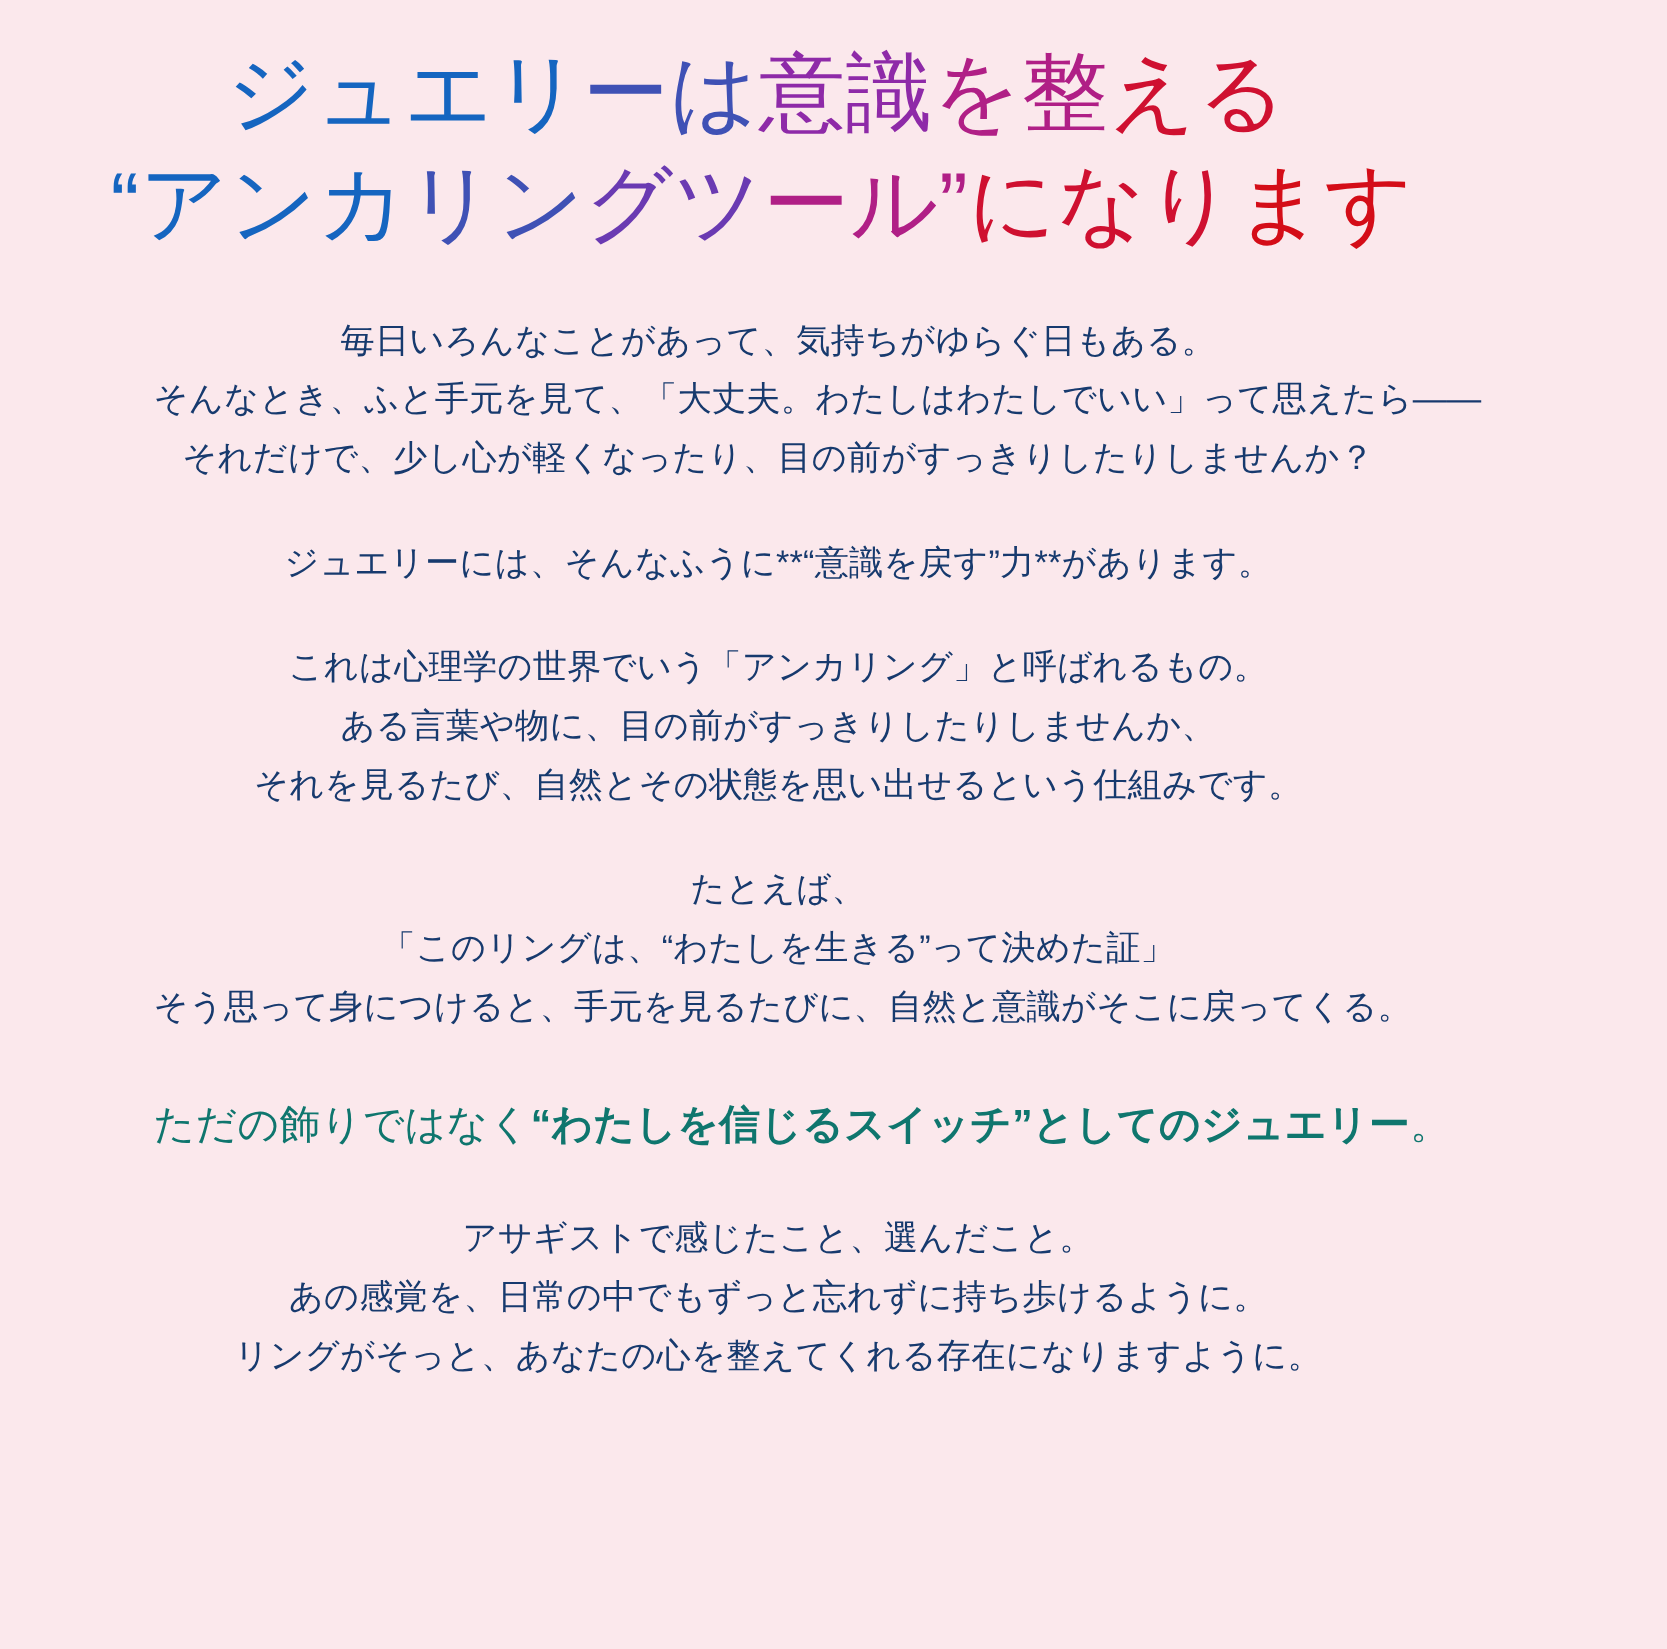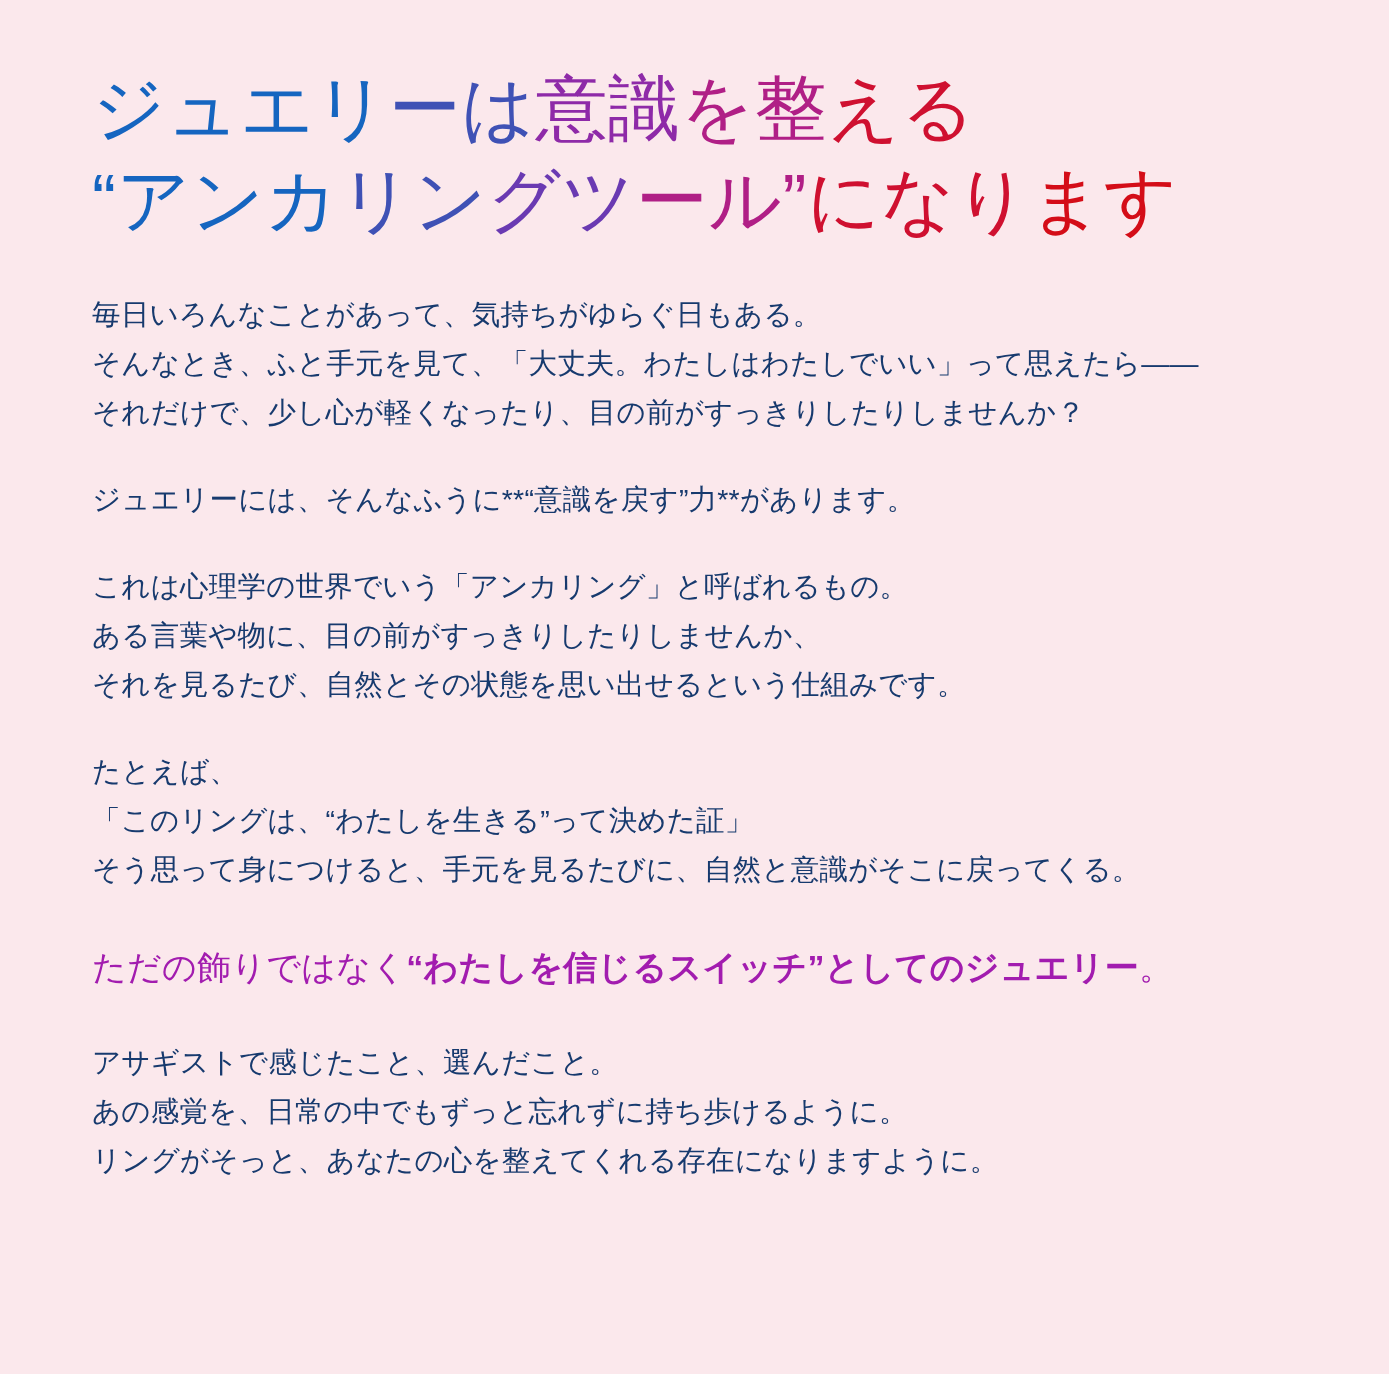--- a/index.html
+++ b/index.html
@@ -11,21 +11,22 @@
     height: 1374px;
     background: #fbe8ec;
     font-family: "Liberation Sans", "DejaVu Sans", sans-serif;
     overflow: hidden;
   }
   .page {
     position: relative;
     width: 1259px;
     height: 1374px;
     box-sizing: border-box;
-    padding: 62px 90px 0 92px;
+    padding: 32px 90px 0 92px;
+    text-align: center;
   }
 
   
   .headline {
     margin: 0 0 44px 0;
     font-weight: 400;
     font-size: 72px;
     line-height: 1.28;
     letter-spacing: 0.5px;
     white-space: nowrap;
@@ -41,35 +42,36 @@
   .g5 { color: #b01f86; }
   .g7 { color: #cf1030; }
   .g8 { color: #d40d18; margin-top: 48px; }
 
   
   .body-copy {
     color: #173a6e;
     font-size: 28.5px;
     line-height: 1.72;
     letter-spacing: 0.2px;
+    margin-left: 36px;
   }
   .para {
     margin: 0 0 38px 0;
   }
   .para:last-child {
     margin-bottom: 0;
   }
   .para .ln {
     display: block;
     white-space: nowrap;
   }
 
   .highlight-block {
     margin: 0 0 42px 0;
-    color: #a21caf;
+    color: #0f766e;
     font-size: 34px;
     line-height: 1.62;
     letter-spacing: 0.2px;
   }
   .highlight-block .ln {
     display: block;
     white-space: nowrap;
   }
   .highlight-block b {
     font-weight: 700;

